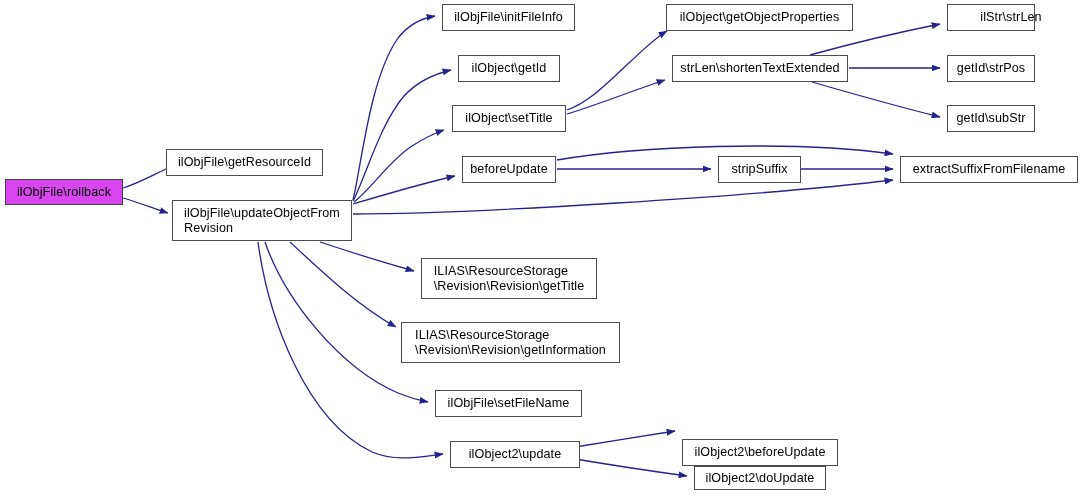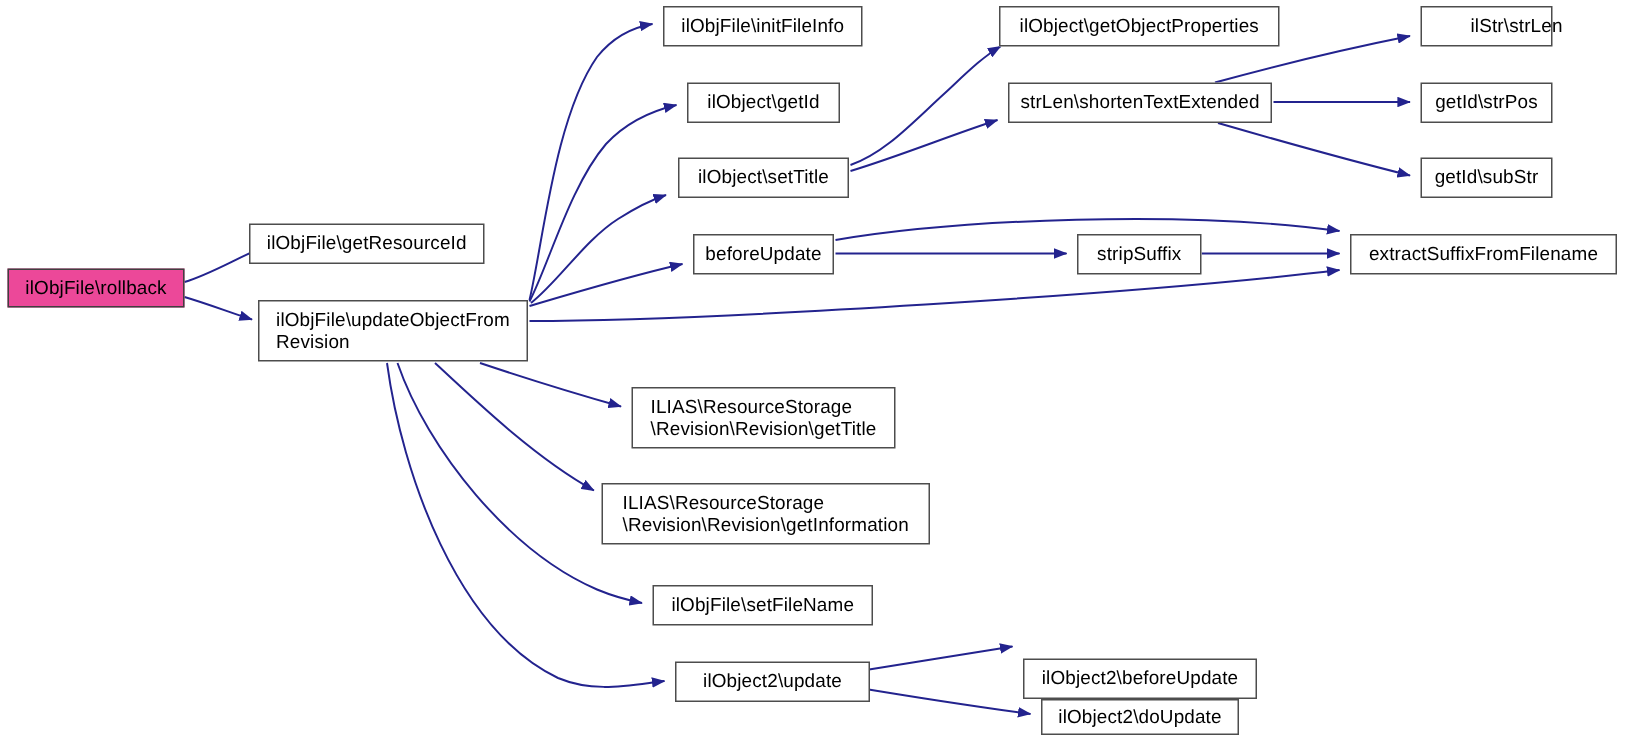--- a/index.html
+++ b/index.html
@@ -19,21 +19,21 @@
     color:#000000;
     font-size:12.6px;
     line-height:15px;
     display:flex;
     align-items:center;
     justify-content:center;
     white-space:pre;
     letter-spacing:0.1px;
     z-index:2;
   }
-  .node.current{background:#ec4899;border-color:#404040;}
+  .node.current{background:#d946ef;border-color:#404040;}
 </style>
 </head>
 <body>
 
 <div id="canvas">
 
   <svg id="edges" viewBox="0 0 1084 499" xmlns="http://www.w3.org/2000/svg">
     <defs>
       <marker id="ah" markerWidth="9" markerHeight="7" refX="8.4" refY="3.5" orient="auto" markerUnits="userSpaceOnUse">
         <path d="M0,0 L9,3.5 L0,7 z" fill="#23238e"></path>

